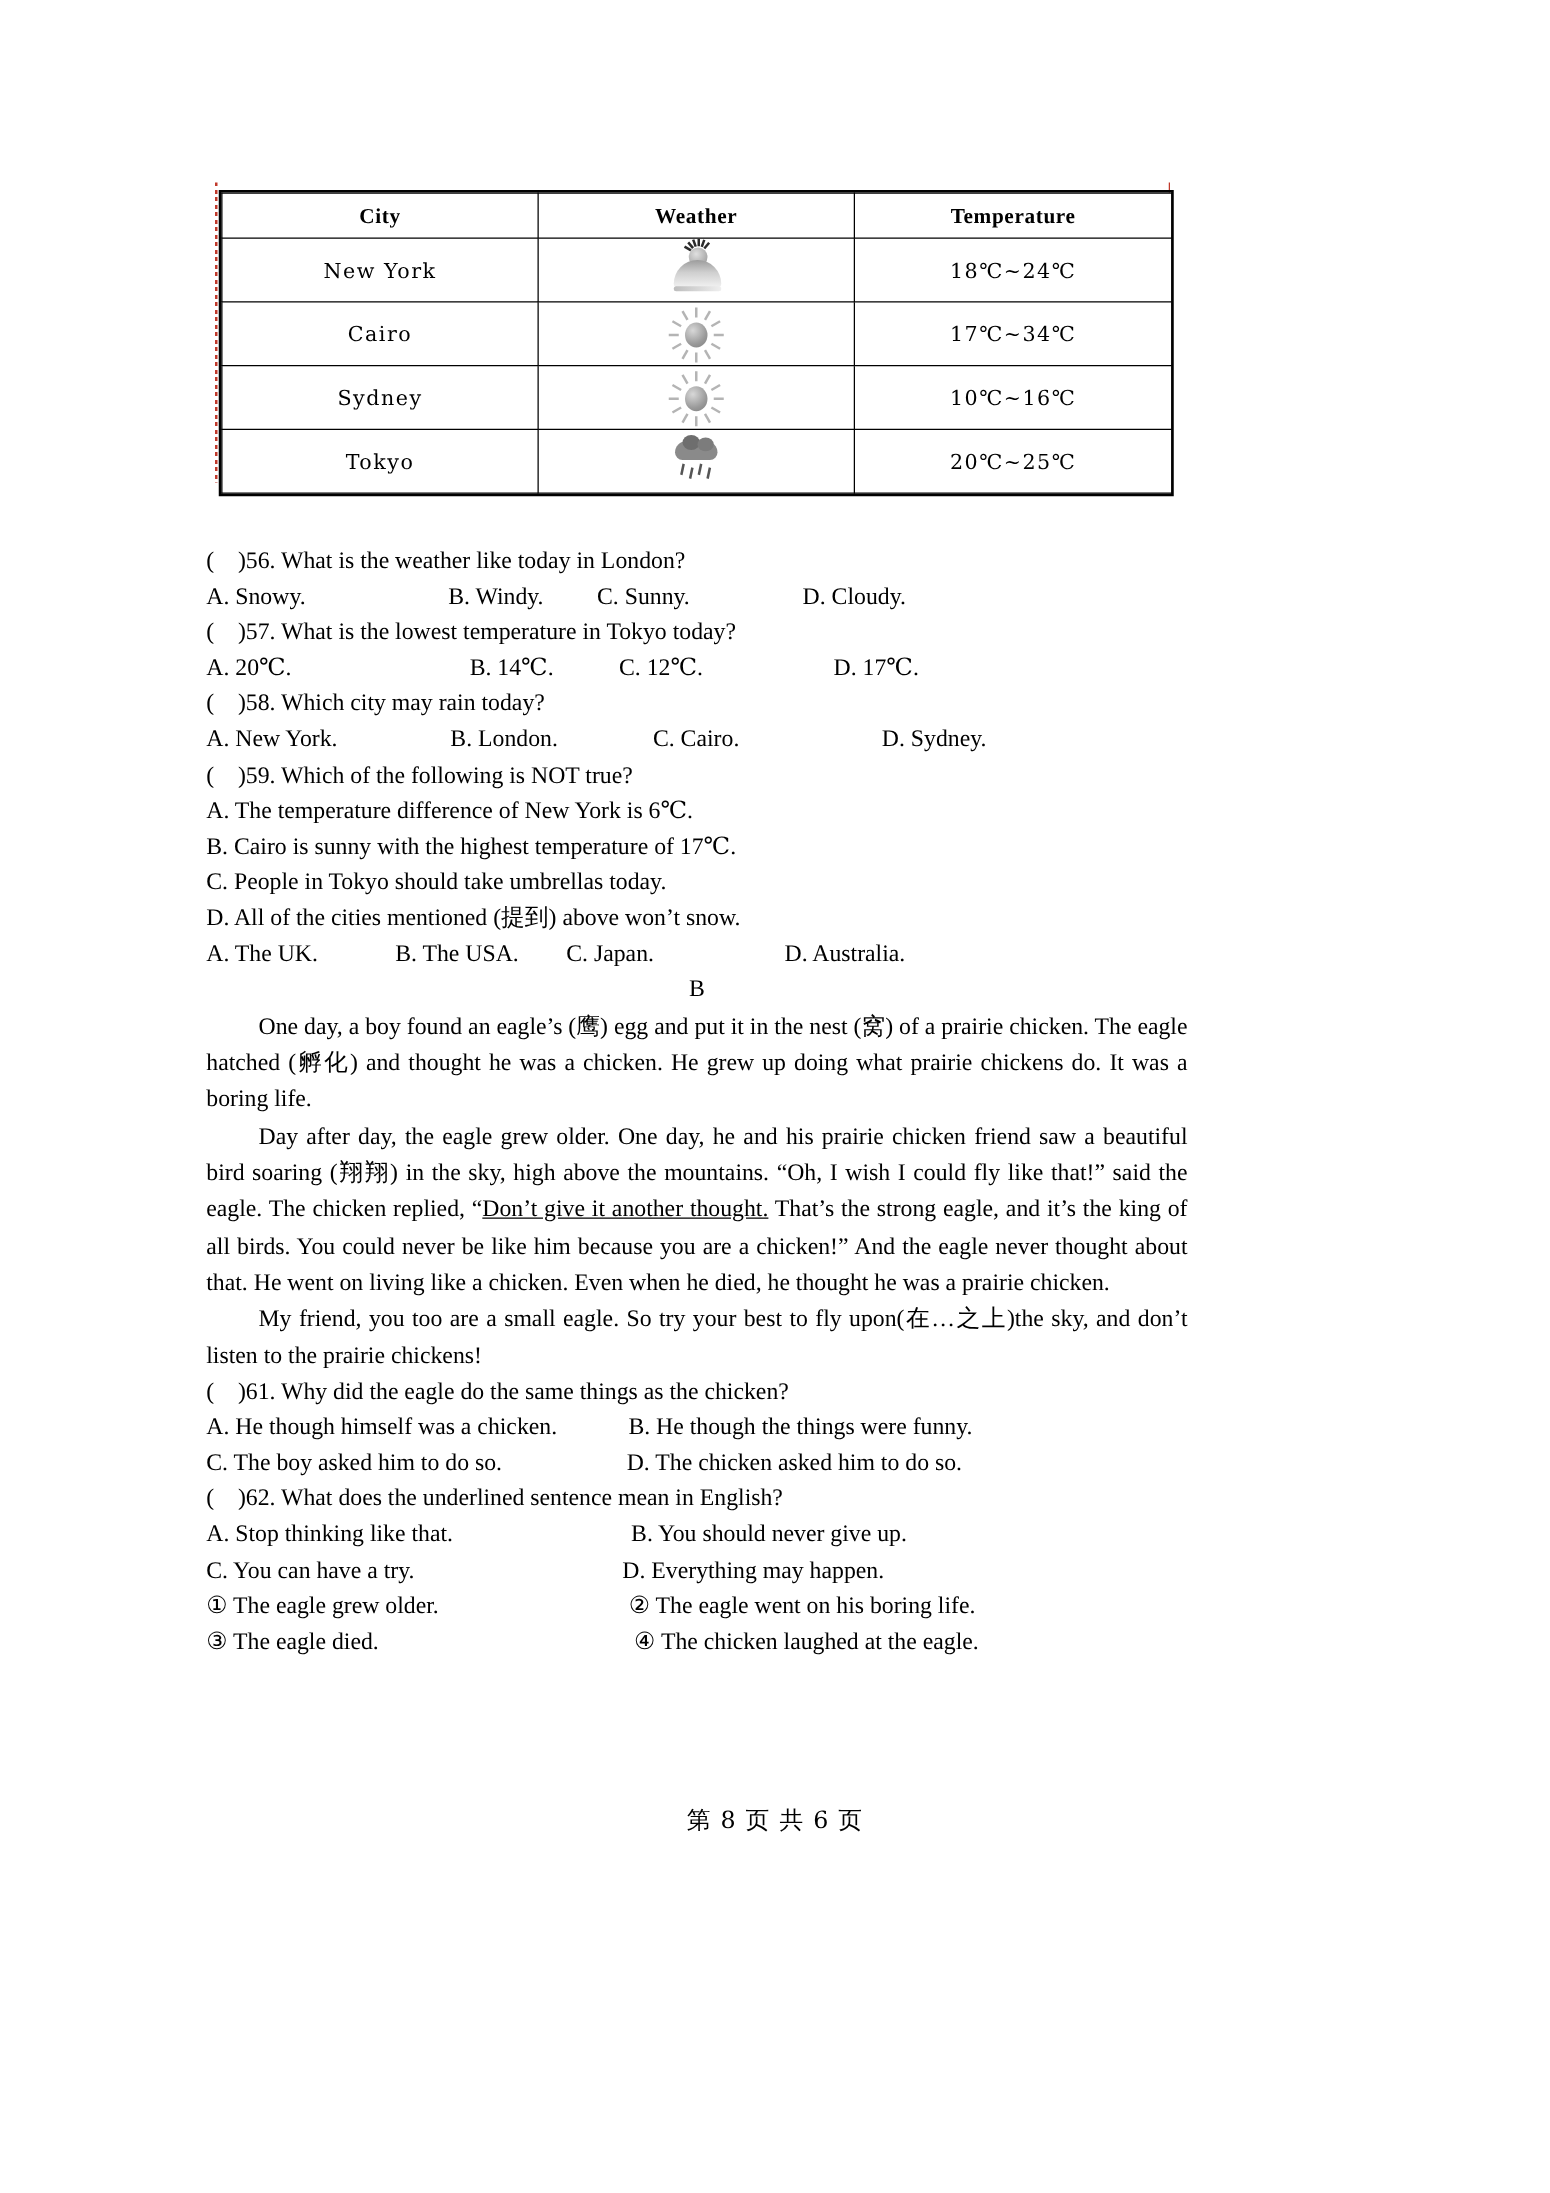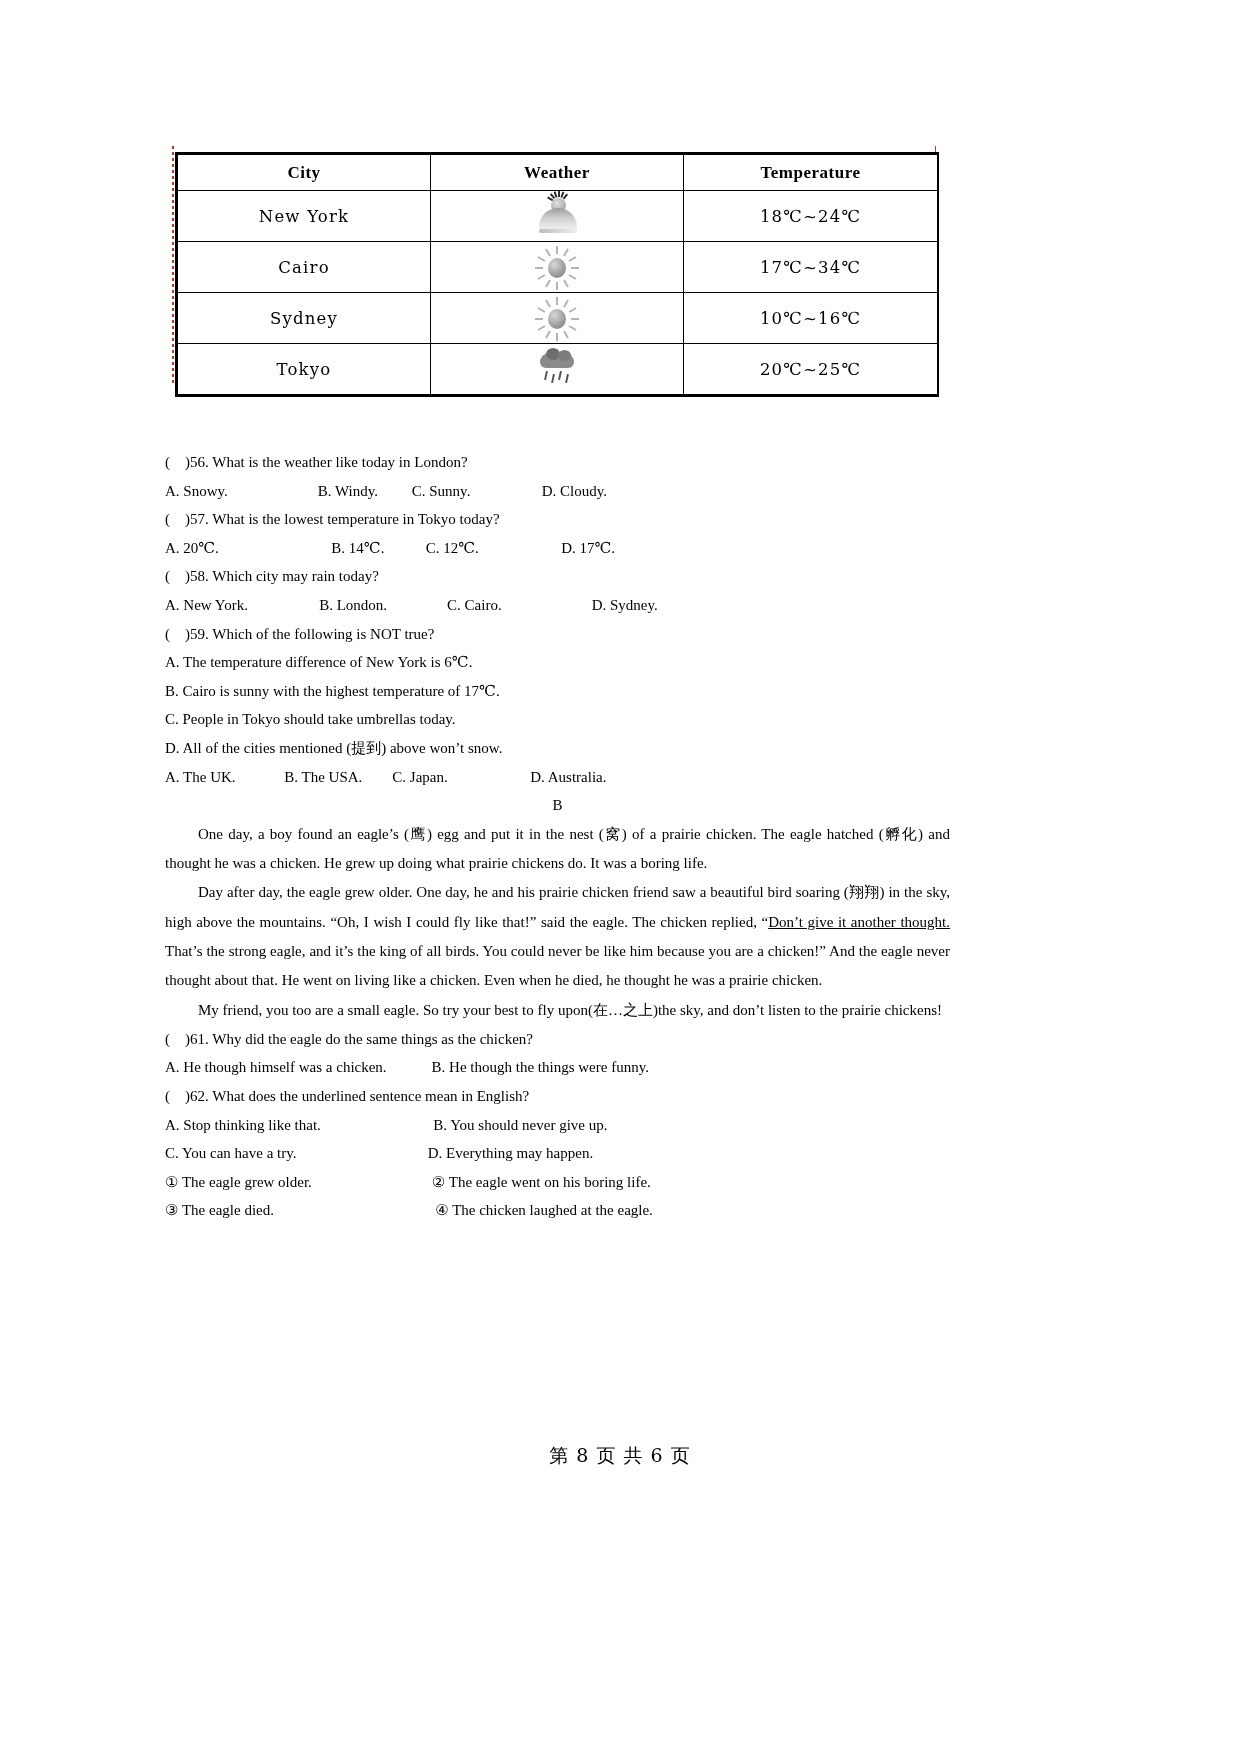--- a/index.html
+++ b/index.html
@@ -176,23 +176,23 @@
     width: 2px;
     height: 9px;
     background: #555555;
     transform: rotate(12deg);
   }
 
   
   .body-text {
     position: absolute;
     left: 165px;
-    top: 448px;
+    top: 435px;
     width: 785px;
-    font-size: 15px;
+    font-size: 19px;
     line-height: 28.6px;
   }
   .q-line { white-space: pre; }
   .center-b {
     text-align: center;
     white-space: normal;
   }
   .para {
     text-align: justify;
     text-justify: inter-word;
@@ -330,20 +330,21 @@
     <div class="center-b">B</div>
 
     <div class="para">One day, a boy found an eagle’s (鹰) egg and put it in the nest (窝) of a prairie chicken. The eagle hatched (孵化) and thought he was a chicken. He grew up doing what prairie chickens do. It was a boring life.</div>
 
     <div class="para"><span>Day after day, the eagle grew older. One day, he and his prairie chicken friend saw a beautiful bird soaring (翔翔) in the sky, high above the mountains. “Oh, I wish I could fly like that!” said the eagle. The chicken replied, “</span><u class="ul">Don’t give it another thought.</u><span> That’s the strong eagle, and it’s the king of all birds. You could never be like him because you are a chicken!” And the eagle never thought about that. He went on living like a chicken. Even when he died, he thought he was a prairie chicken.</span></div>
 
     <div class="para">My friend, you too are a small eagle. So try your best to fly upon(在…之上)the sky, and don’t listen to the prairie chickens!</div>
 
     <div class="q-line">(    )61. Why did the eagle do the same things as the chicken?</div>
     <div class="q-line">A. He though himself was a chicken.            B. He though the things were funny.</div>
+    <div class="q-line">C. The boy asked him to do so.                     D. The chicken asked him to do so.</div>
     <div class="q-line">(    )62. What does the underlined sentence mean in English?</div>
     <div class="q-line">A. Stop thinking like that.                              B. You should never give up.</div>
     <div class="q-line">C. You can have a try.                                   D. Everything may happen.</div>
     <div class="q-line">① The eagle grew older.                                ② The eagle went on his boring life.</div>
     <div class="q-line">③ The eagle died.                                           ④ The chicken laughed at the eagle.</div>
 
   </div>
 
   <div class="footer">
     <span>第 8 页 共 6 页</span>

